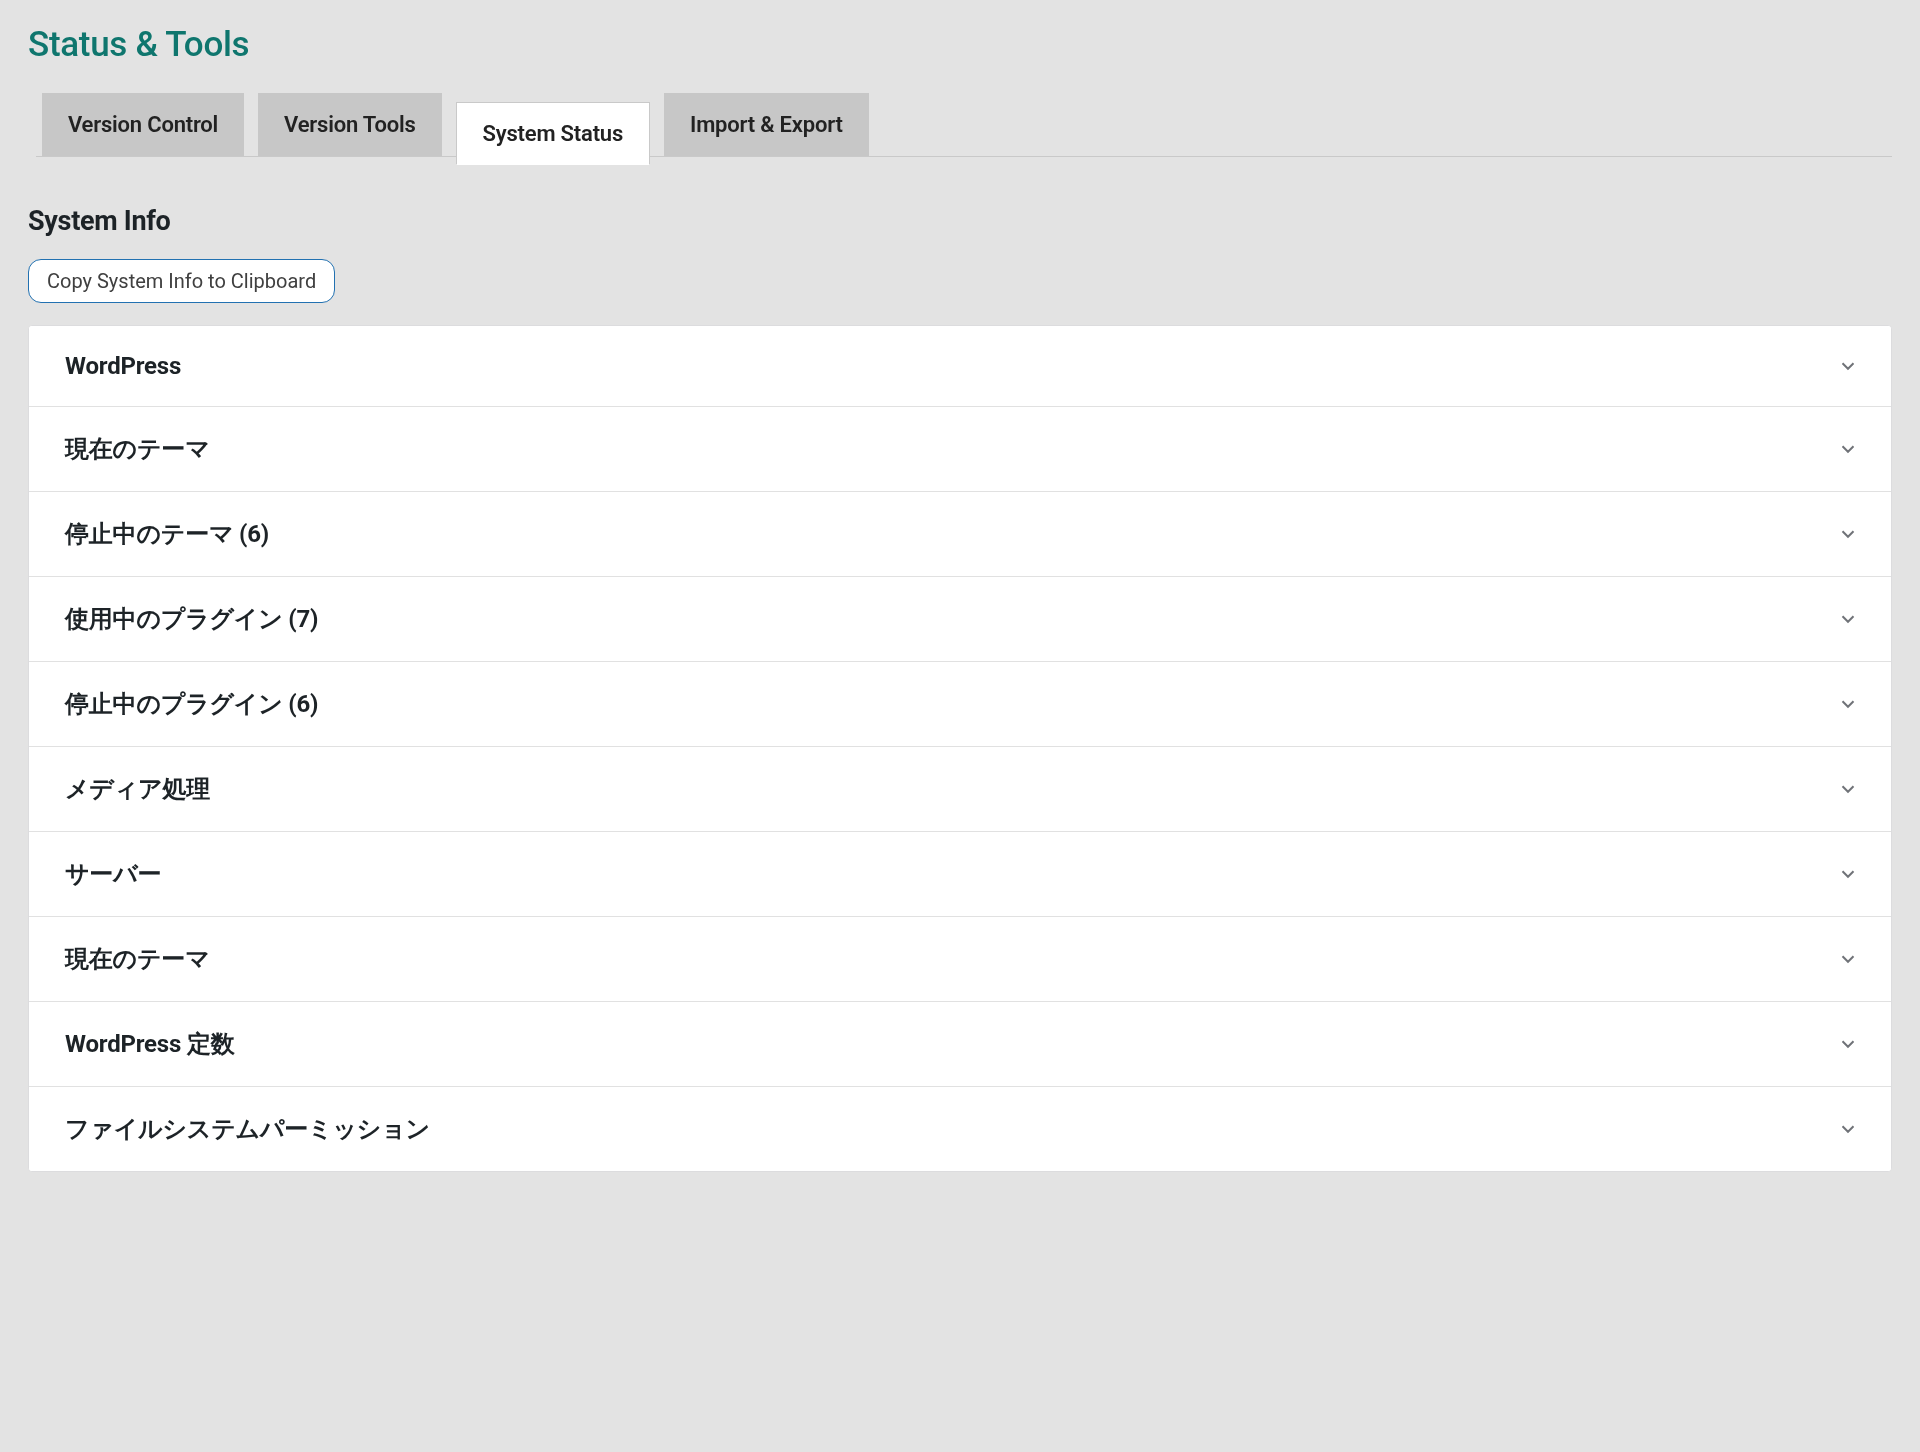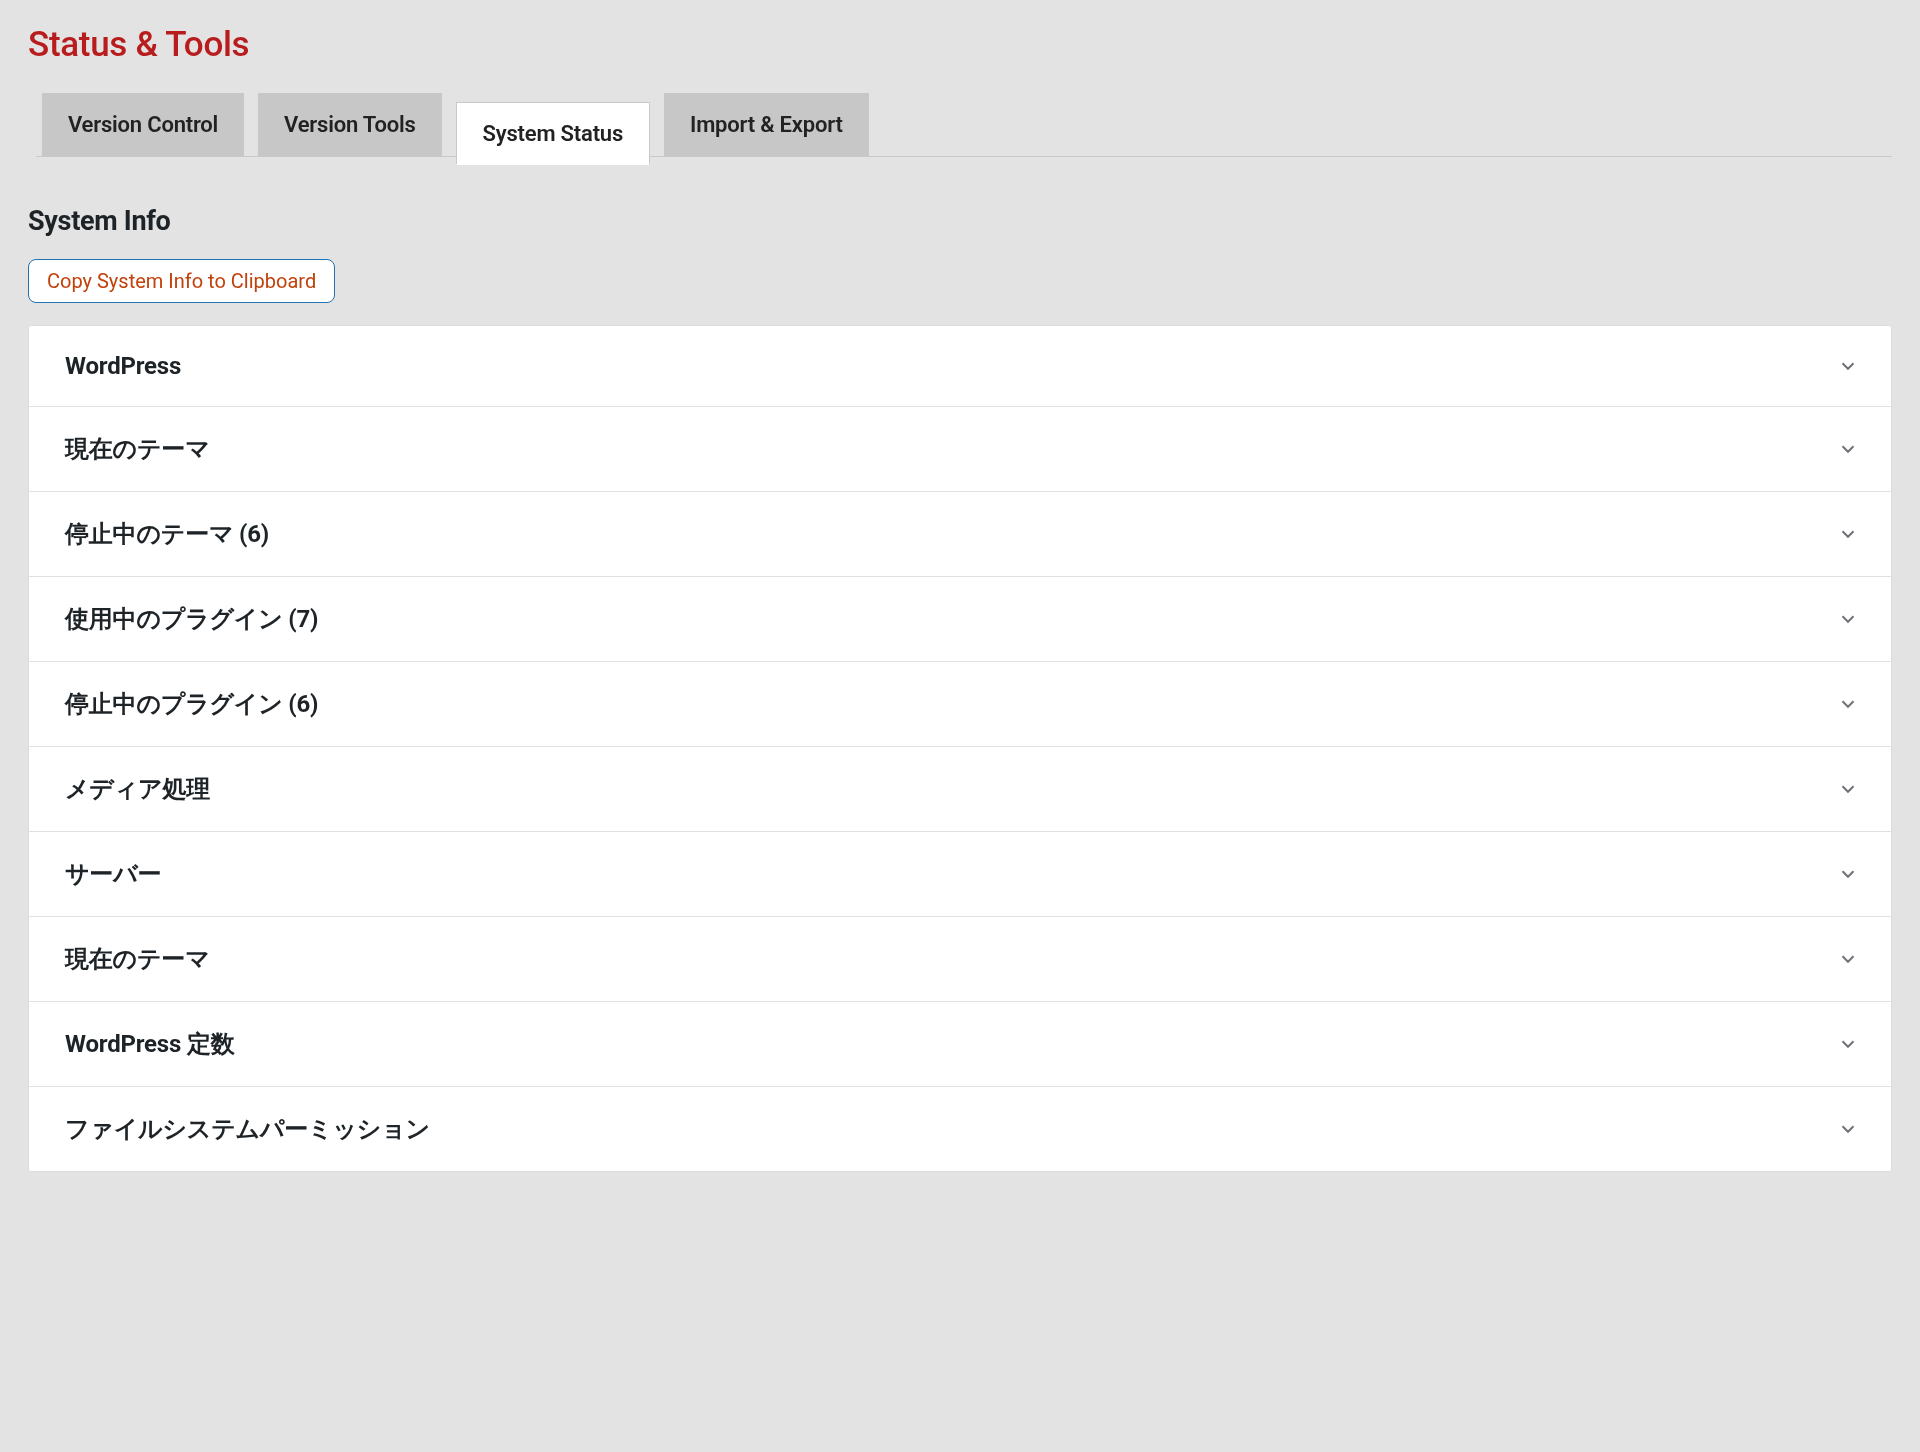--- a/index.html
+++ b/index.html
@@ -12,21 +12,21 @@
     background: #e3e3e3;
     color: #1d2327;
     font-size: 20px;
   }
   .page {
     padding: 0 28px 40px 28px;
   }
   h1.page-title {
     font-size: 35px;
     font-weight: 500;
-    color: #b91c1c;
+    color: #0f766e;
     padding: 24px 0 28px 0;
     letter-spacing: -0.3px;
   }
   .tabs {
     display: flex;
     gap: 14px;
     border-bottom: 1px solid #c9c9c9;
     margin-left: 8px;
     padding-left: 6px;
   }
@@ -52,24 +52,24 @@
   h2.section-title {
     font-size: 27px;
     font-weight: 700;
     margin-top: 48px;
     margin-bottom: 22px;
     letter-spacing: -0.3px;
   }
   .copy-button {
     background: #ffffff;
     border: 1.5px solid #2271b1;
-    color: #c2410c;
+    color: #404040;
     font-size: 20px;
     padding: 9px 18px;
-    border-radius: 8px;
+    border-radius: 13px;
     cursor: pointer;
     font-family: inherit;
     font-weight: 400;
   }
   .accordion-list {
     margin-top: 22px;
     border: 1px solid #dcdcde;
     border-radius: 4px;
     overflow: hidden;
     background: #fff;

